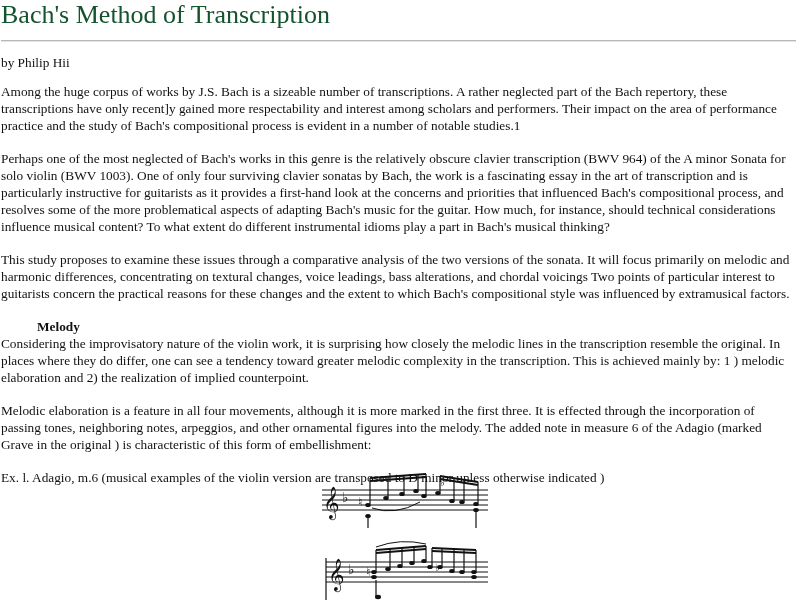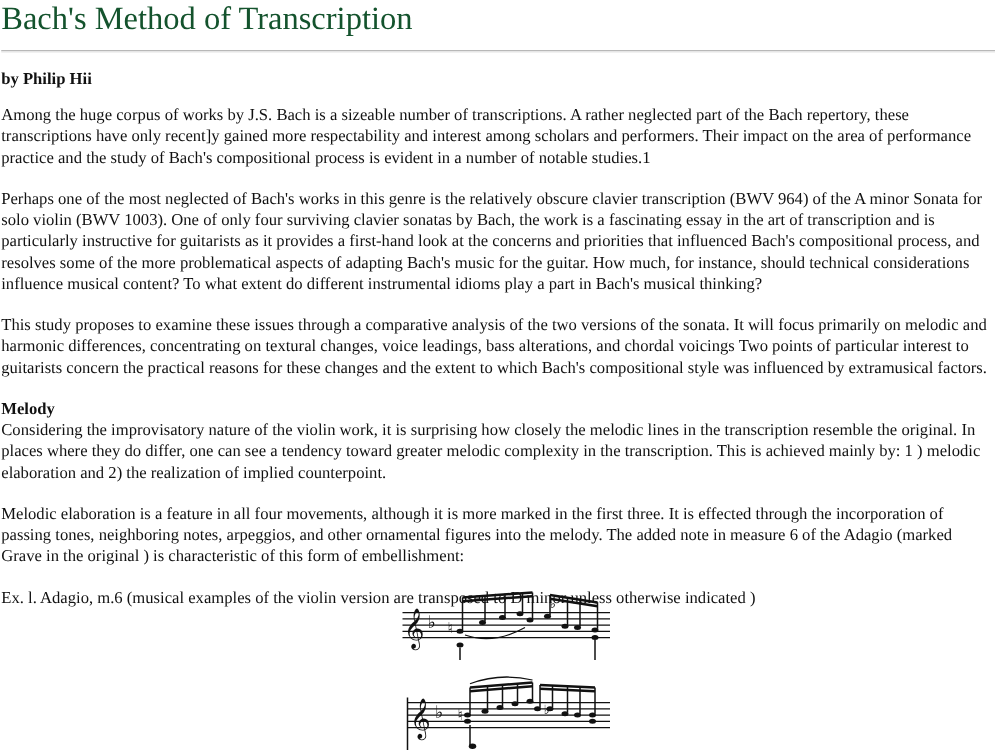--- a/index.html
+++ b/index.html
@@ -16,23 +16,23 @@
       font-weight: normal;
       font-size: 26px;
       line-height: 30px;
       margin: 0; padding-top: 0;
       color: #14532d;
     }
     hr {
       border: none; border-top: 1px solid #b8b8b8; border-bottom: 1px solid #e4e4e4;
       margin: 10px 0 12px 0; height: 0;
     }
-    .byline { font-weight: bold; margin: 0 0 12px 0; }
+    .byline { font-weight: normal; margin: 0 0 12px 0; }
     p { margin: 0 0 16px 0; }
-    .section-head { font-weight: bold; display: block; }
+    .section-head { font-weight: bold; display: block; margin-left: 36px; }
     .figure { position: absolute; left: 320px; }
     .fig1 { top: 472px; }
     .fig2 { top: 540px; }
   </style>
 </head>
 <body>
 
 <div class="page">
   <h1>Bach's Method of Transcription</h1>
   <hr>

